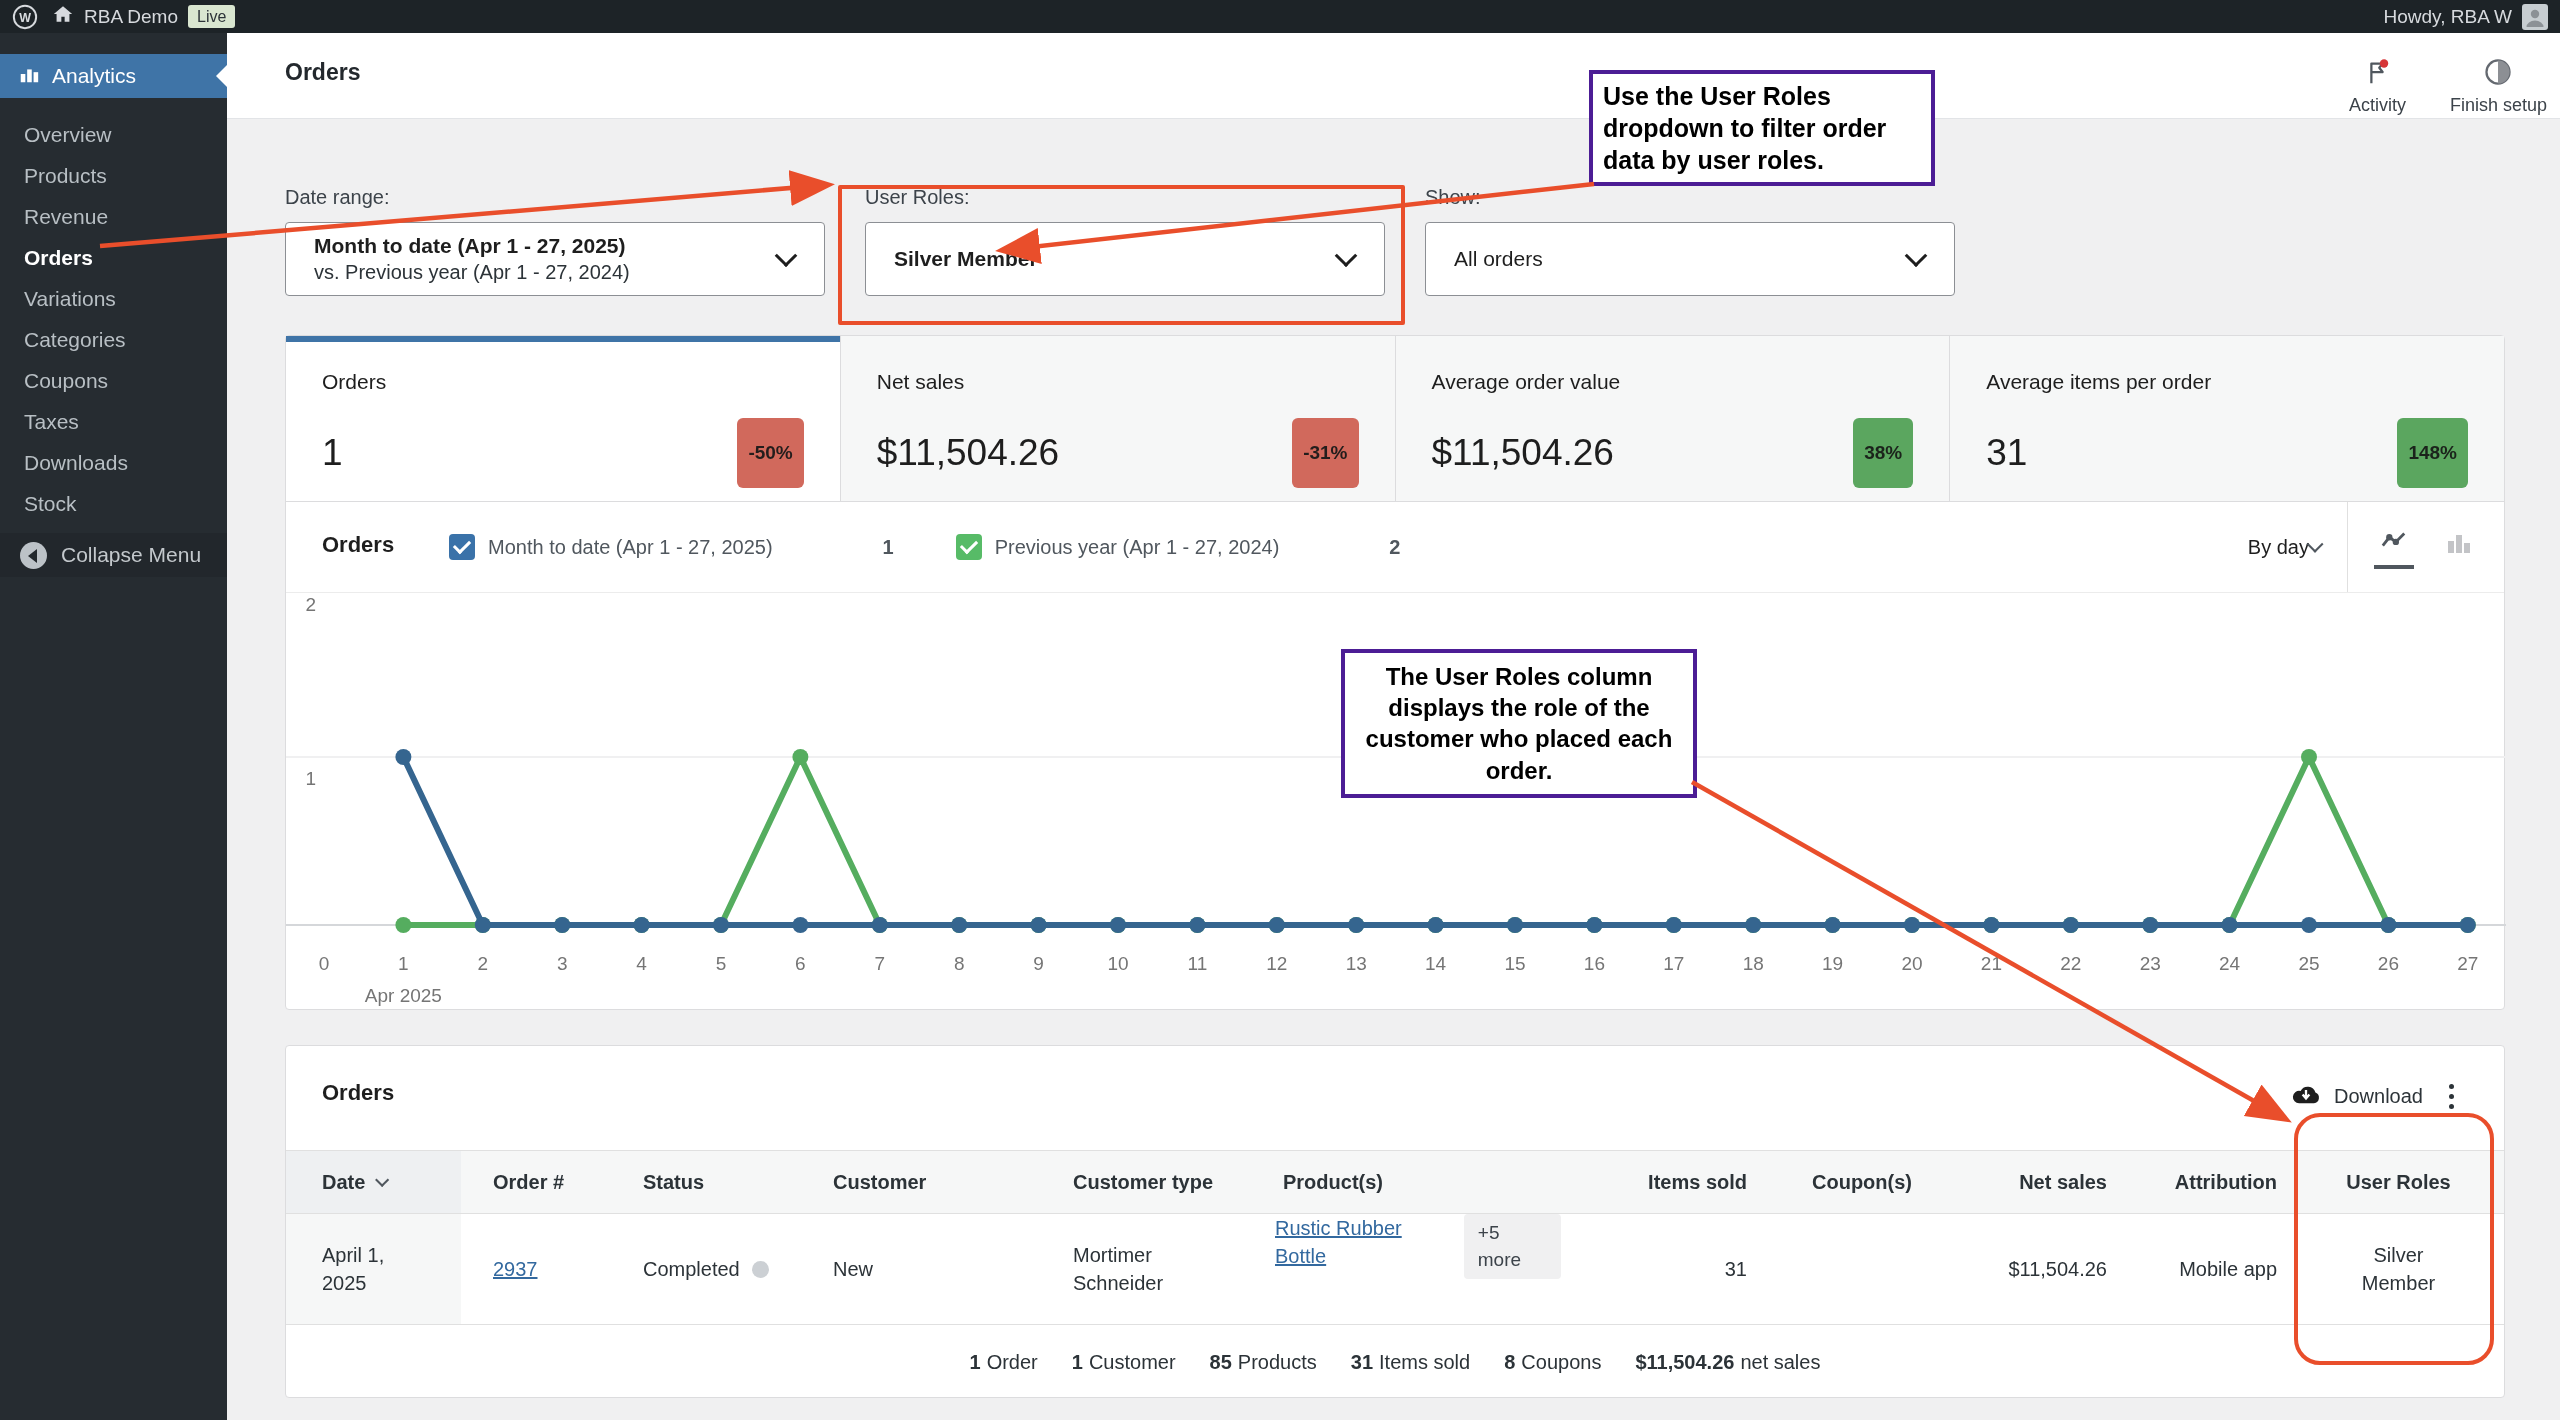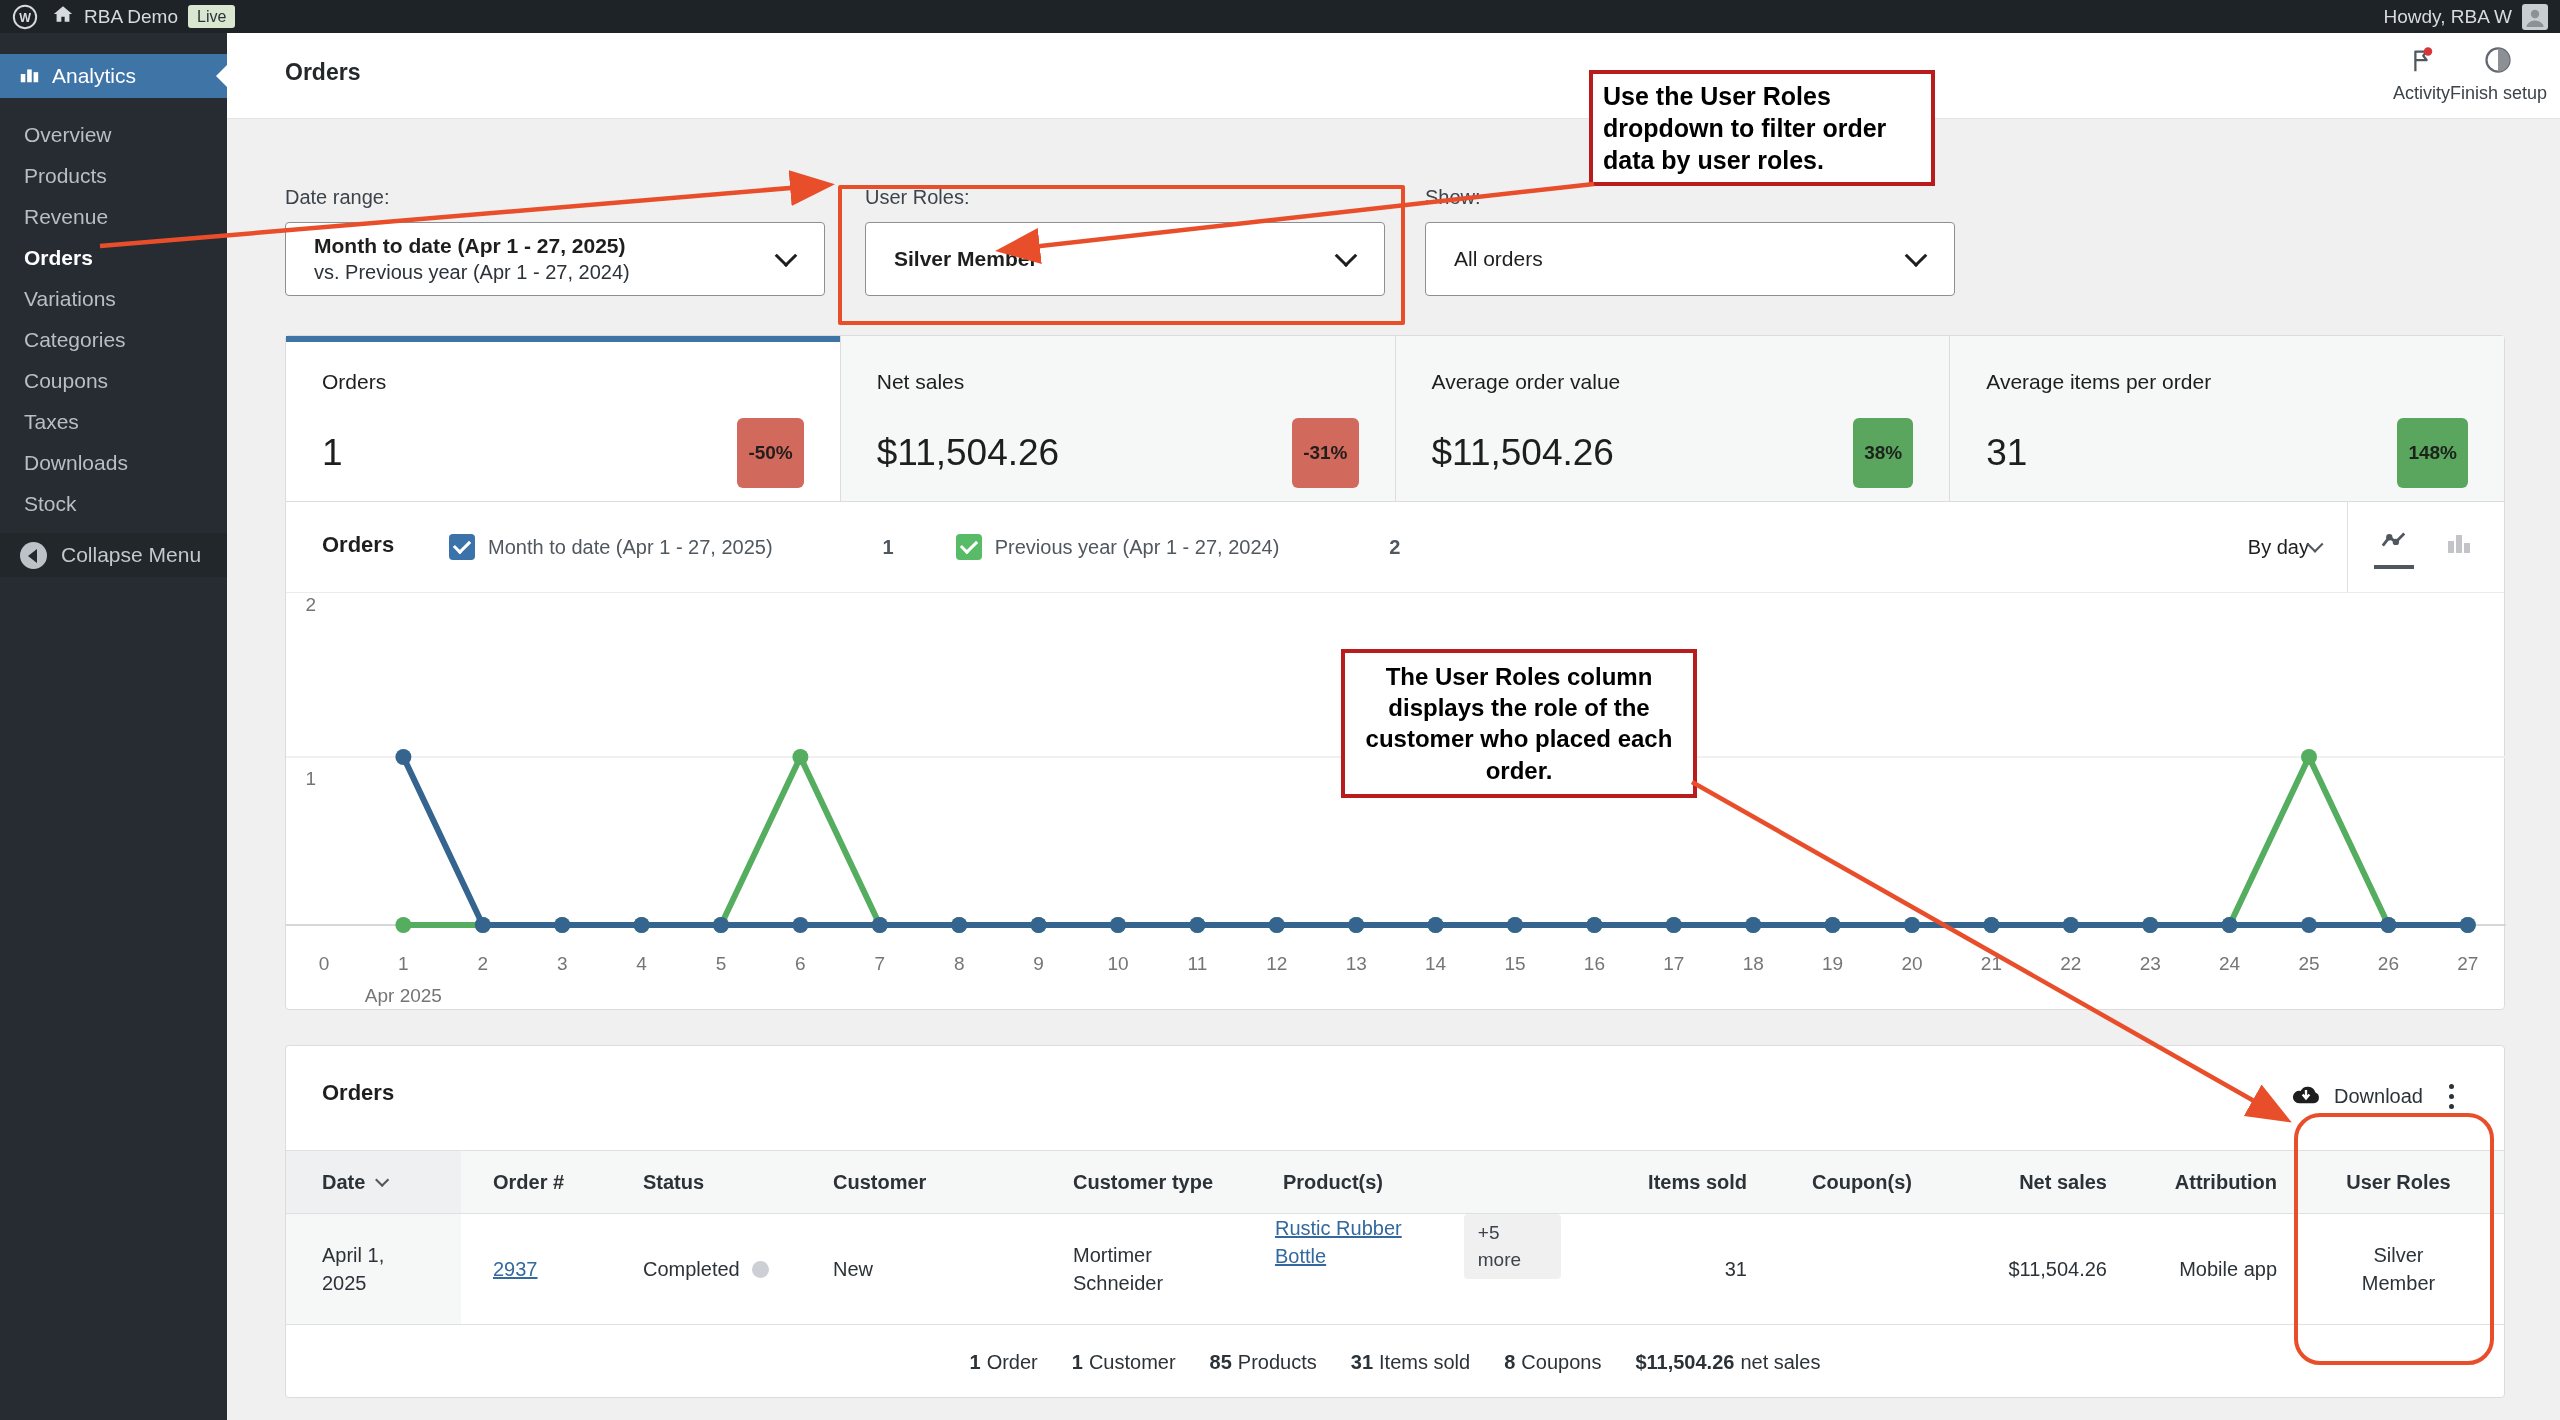--- a/index.html
+++ b/index.html
@@ -24,21 +24,21 @@
   .menu-item{height:41px;line-height:41px;padding-left:24px;font-size:21px;color:#b8bfc4;cursor:pointer;}
   .menu-item.active{color:#fff;font-weight:700;}
   .collapse-row{position:absolute;left:0;top:500px;width:100%;height:44px;display:flex;align-items:center;
     gap:14px;padding-left:20px;box-sizing:border-box;color:#c3c8cc;font-size:21px;background:#22272c;}
   .collapse-icon{width:27px;height:27px;border-radius:50%;background:#bcc2c7;position:relative;}
   .collapse-icon::after{content:"";position:absolute;left:8px;top:7px;border:7px solid transparent;border-right:9px solid #23282d;border-left:none;}
 
   
   .page-header{position:absolute;left:227px;top:33px;width:2333px;height:85px;background:#fff;border-bottom:1px solid #e2e4e7;z-index:5;}
   .page-title{position:absolute;left:58px;top:26px;font-size:23px;font-weight:600;color:#23282d;}
-  .header-actions{position:absolute;right:13px;top:12px;display:flex;}
+  .header-actions{position:absolute;right:13px;top:24px;display:flex;gap:44px;}
   .h-action{display:flex;flex-direction:column;align-items:center;gap:3px;color:#3c434a;font-size:18px;cursor:pointer;}
 
   
   .filter-label{position:absolute;font-size:20px;color:#3c434a;}
   .dropdown{position:absolute;height:74px;background:#fff;border:1.5px solid #8c8f94;border-radius:4px;
     box-sizing:border-box;display:flex;align-items:center;padding:0 28px;cursor:pointer;}
   .dd-lines{display:flex;flex-direction:column;line-height:1.25;}
   .dd-primary{font-size:21px;font-weight:700;color:#1e1e1e;}
   .dd-secondary{font-size:20px;color:#2c3338;}
   .dd-single{font-size:21px;color:#1e1e1e;}
@@ -104,21 +104,21 @@
   .wrap-narrow{max-width:110px;}
   .wrap-role{max-width:95px;}
   a.tlink{color:#33699f;text-decoration:underline;cursor:pointer;}
   .status-dot{width:17px;height:17px;border-radius:50%;background:#ccd0d4;margin-left:12px;flex:none;}
   .prod-cell{display:flex;align-items:flex-start;gap:8px;padding-left:24px;}
   .more-chip{background:#f0f0f1;border-radius:4px;padding:6px 14px;font-size:19px;color:#3c434a;cursor:pointer;}
   .tbl-foot{height:75px;border-top:1px solid #e0e0e0;display:flex;align-items:center;justify-content:center;gap:34px;font-size:20px;color:#2c3338;}
   .sum-item b{font-weight:700;margin-right:6px;}
 
   
-  .note{position:absolute;background:#fff;border:4px solid #b91c1c;color:#000;font-weight:700;z-index:45;box-sizing:border-box;}
+  .note{position:absolute;background:#fff;border:4px solid #4c1d95;color:#000;font-weight:700;z-index:45;box-sizing:border-box;}
   .note1{left:1589px;top:70px;width:346px;padding:6px 10px;font-size:25px;line-height:1.28;text-align:left;}
   .note2{left:1341px;top:649px;width:356px;padding:8px 6px;font-size:24px;line-height:1.3;text-align:center;}
   .red-rect{position:absolute;border:4px solid #e94e2b;z-index:44;box-sizing:border-box;}
   .red-rect1{left:838px;top:185px;width:567px;height:140px;border-radius:2px;}
   .red-rect2{left:2294px;top:1113px;width:200px;height:252px;border-radius:26px;}
   #arrows{position:absolute;left:0;top:0;z-index:46;pointer-events:none;}
 </style>
 </head>
 <body>
 

